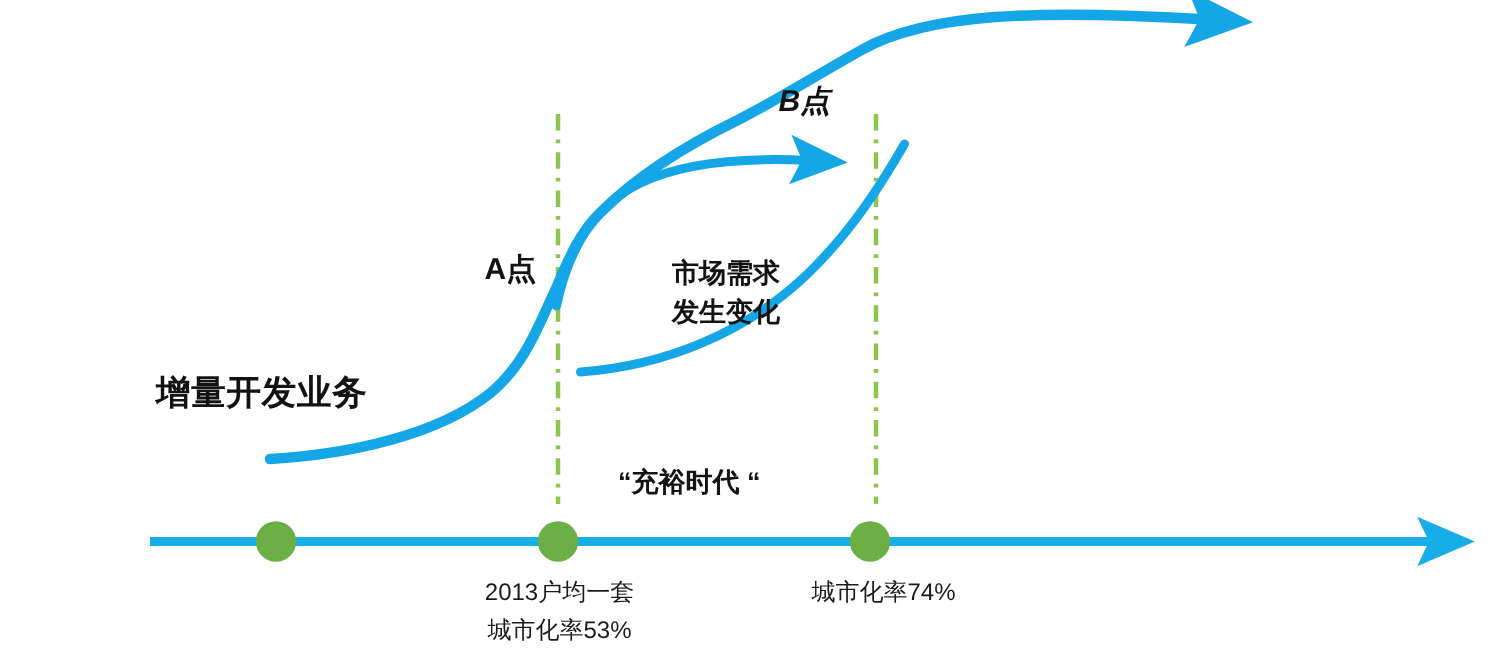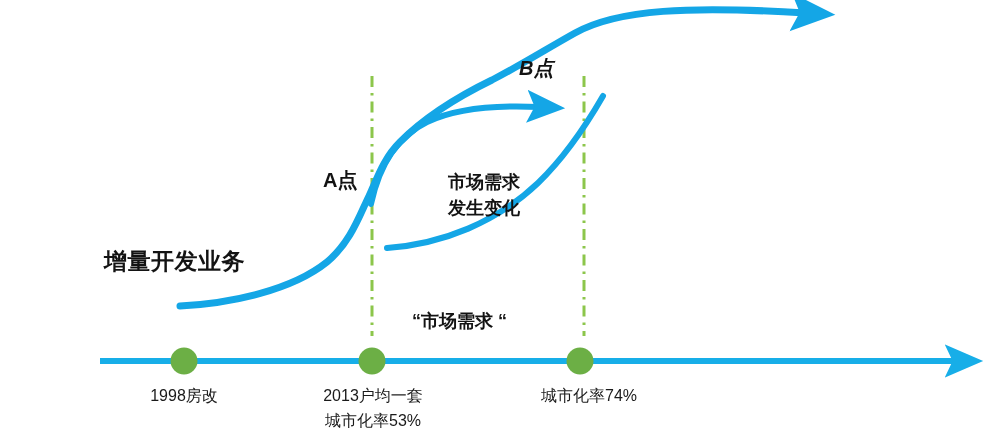--- a/index.html
+++ b/index.html
@@ -98,24 +98,23 @@
   <div class="lbl bold-lbl-lg" style="left:104px; top:250px;">增量开发业务</div>
 
 
   <div class="lbl point-lbl" style="left:323px; top:170px;">A点</div>
 
   <div class="lbl point-lbl" style="left:519px; top:58px;font-style:italic;">B点</div>
 
   <div class="lbl mid-lbl" style="left:448px; top:140px;margin-top:33px;">市场需求</div>
   <div class="lbl mid-lbl" style="left:448px; top:186px;margin-top:13px;">发生变化</div>
 
-  <div class="lbl mid-lbl" style="left:412px; top:312px;">“市场需求 “</div>
+  <div class="lbl mid-lbl" style="left:412px; top:312px;">“充裕时代 “</div>
 
   <div class="lbl tl-cap" style="left:114px; top:384px; width:140px;">
-    <div>1998房改</div>
   </div>
 
   <div class="lbl tl-cap" style="left:300px; top:384px; width:146px;">
     <div>2013户均一套</div>
     <div>城市化率53%</div>
   </div>
 
   <div class="lbl tl-cap" style="left:509px; top:384px; width:160px;">
     <div>城市化率74%</div>
   </div>

